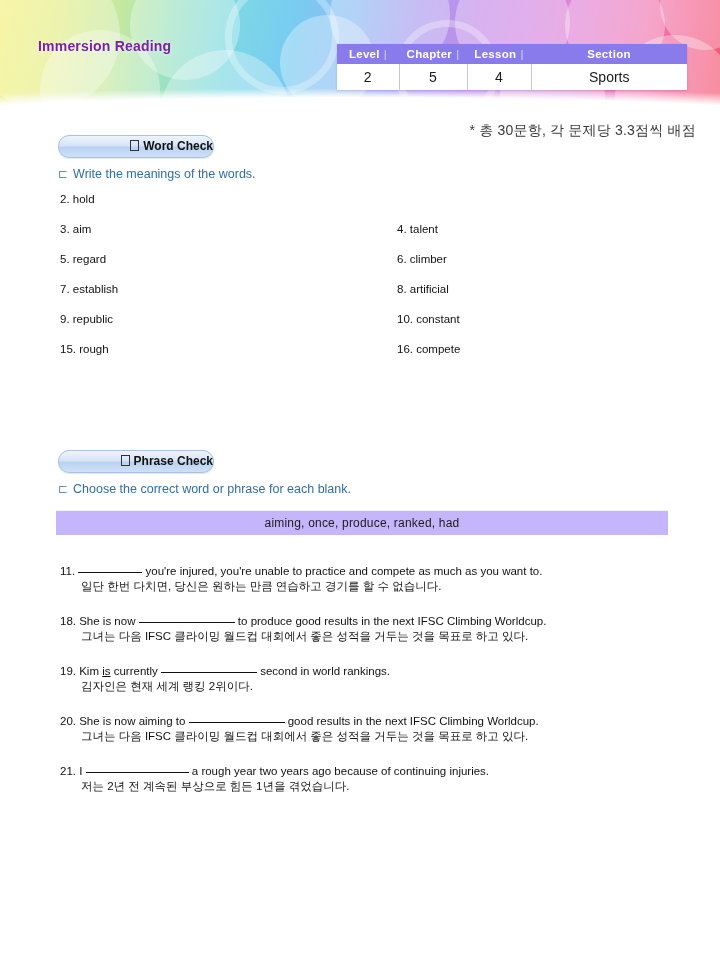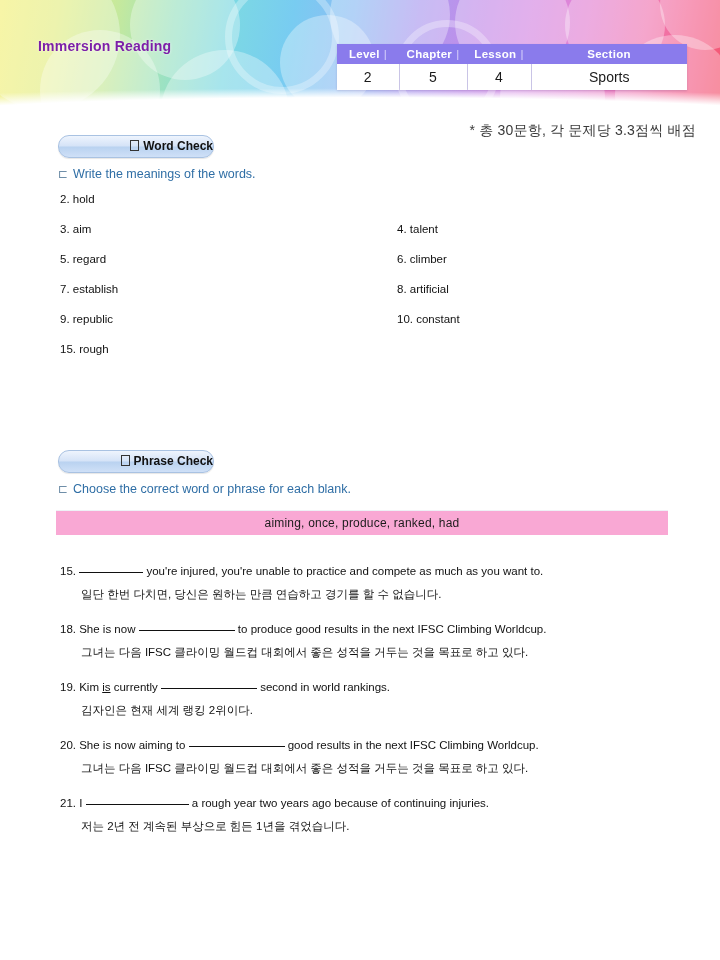--- a/index.html
+++ b/index.html
@@ -191,21 +191,21 @@
   .word-cell.right { width: 260px; }
 
   
   .word-bank {
     position: absolute;
     left: 56px;
     top: 510px;
     width: 612px;
     height: 24px;
     line-height: 24px;
-    background: #f9a8d4;
+    background: #c4b5fd;
     border-top: 1px solid #eef1f6;
     text-align: center;
     font-size: 12px;
     color: #1c1c1c;
     letter-spacing: 0.2px;
   }
 
   
   .questions {
     position: absolute;
@@ -221,21 +221,20 @@
     color: #111;
     white-space: nowrap;
     line-height: 15px;
   }
   .q-ko {
     font-size: 11.5px;
     color: #111;
     white-space: nowrap;
     line-height: 15px;
     padding-left: 21px;
-    margin-top: 8px;
   }
   .q-num { display: inline-block; }
   .blank {
     display: inline-block;
     border-bottom: 1px solid #111;
     vertical-align: 2px;
     height: 11px;
   }
   .blank.w1 { width: 64px; }
   .blank.w2 { width: 96px; }
@@ -307,38 +306,39 @@
   <div class="word-row">
     <div class="word-cell left">7. establish</div>
     <div class="word-cell right">8. artificial</div>
   </div>
   <div class="word-row">
     <div class="word-cell left">9. republic</div>
     <div class="word-cell right">10. constant</div>
   </div>
   <div class="word-row">
     <div class="word-cell left">15. rough</div>
+    <div class="word-cell right">16. compete</div>
   </div>
 </div>
 
 <div class="badge badge-phrase">
   <span class="tofu"></span><span>Phrase Check</span>
 </div>
 
 <div class="instr instr-phrase">
   <span class="mark">⊏</span><span>Choose the correct word or phrase for each blank.</span>
 </div>
 
 <div class="word-bank">aiming,  once,  produce,  ranked,  had</div>
 
 <div class="questions">
 
   <div class="q-block">
     <div class="q-en">
-      <span class="q-num">15.</span>
+      <span class="q-num">11.</span>
       <span></span><span class="blank w1"></span><span> you're injured, you're unable to practice and compete as much as you want to.</span>
     </div>
     <div class="q-ko">일단 한번 다치면, 당신은 원하는 만큼 연습하고 경기를 할 수 없습니다.</div>
   </div>
 
   <div class="q-block">
     <div class="q-en">
       <span class="q-num">18.</span>
       <span>She is now </span><span class="blank w2"></span><span> to produce good results in the next IFSC Climbing Worldcup.</span>
     </div>

